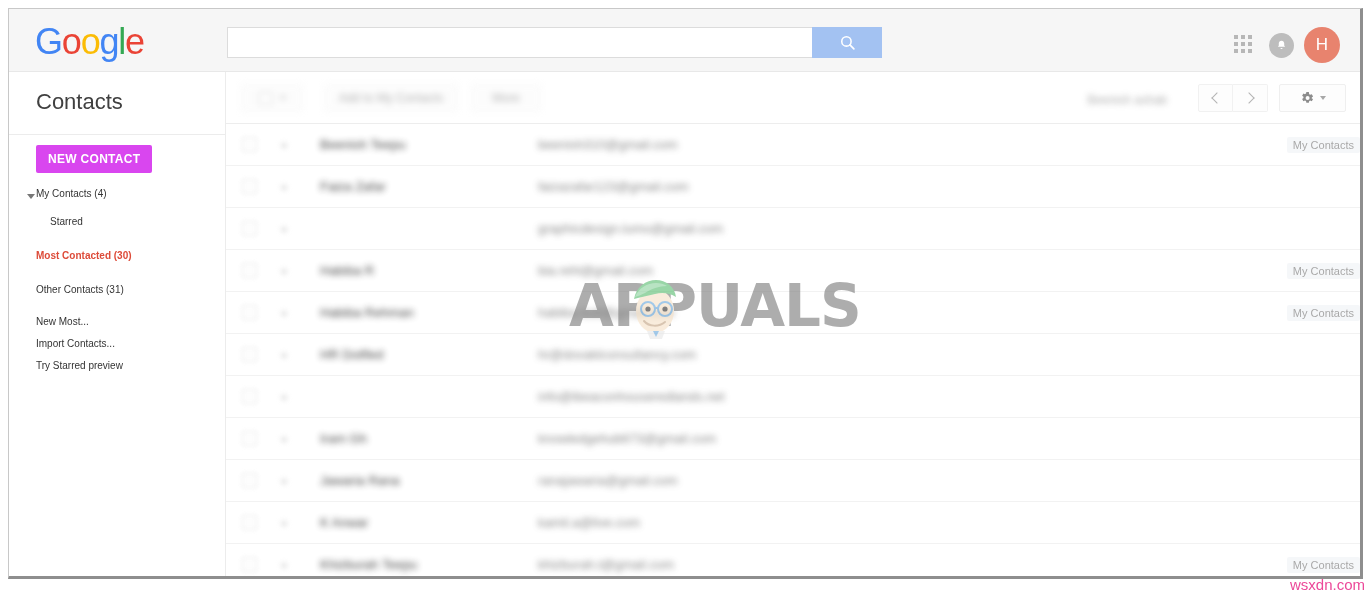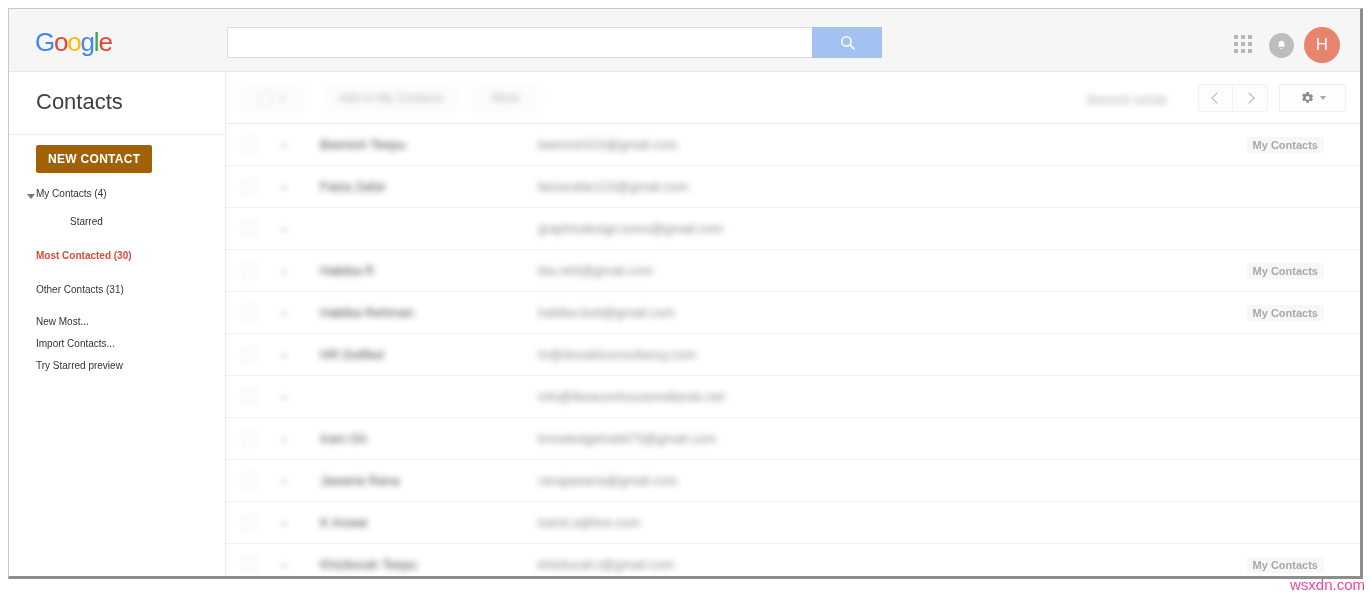--- a/index.html
+++ b/index.html
@@ -38,21 +38,21 @@
     width: 100%;
     height: 63px;
     background: #f6f6f6;
     border-bottom: 1px solid #e8e8e8;
     box-sizing: border-box;
   }
   #glogo {
     position: absolute;
     left: 26px;
     top: 18px;
-    font-size: 26px;
+    font-size: 36px;
     letter-spacing: -1.2px;
     font-family: "Liberation Sans", sans-serif;
     line-height: 30px;
     user-select: none;
   }
   #glogo span { font-weight: 400; }
   .gb { color: #4285f4; }
   .gr { color: #ea4335; }
   .gy { color: #fbbc05; }
   .gg { color: #34a853; }
@@ -167,39 +167,39 @@
     height: 1px;
     background: #ececec;
   }
   #new-contact-btn {
     position: absolute;
     left: 27px;
     top: 73px;
     padding: 0 12px;
     height: 28px;
     line-height: 28px;
-    background: #a16207;
+    background: #d946ef;
     color: #fff;
     font-size: 12px;
     font-weight: bold;
     letter-spacing: 0.3px;
     border: none;
     border-radius: 2px;
     cursor: pointer;
     font-family: "Liberation Sans", sans-serif;
   }
   .nav-item {
     position: absolute;
     left: 27px;
     font-size: 10px;
     color: #333333;
     white-space: nowrap;
     cursor: pointer;
   }
-  .nav-item.indent { left: 41px; margin-left: 20px; }
+  .nav-item.indent { left: 41px; }
   .nav-item.active { color: #dd4b39; font-weight: bold; }
   #caret {
     position: absolute;
     left: 18px;
     top: 122px;
     width: 0; height: 0;
     border-left: 4.5px solid transparent;
     border-right: 4.5px solid transparent;
     border-top: 5px solid #777;
     cursor: pointer;
@@ -366,32 +366,30 @@
     font-size: 13px;
     color: #555;
     white-space: nowrap;
     overflow: hidden;
     filter: blur(3.1px);
     opacity: 0.7;
     user-select: none;
   }
   .row .spacer { flex: 1 1 auto; }
   .row .badge {
-    margin-right: 36px;
     flex: none;
     font-size: 11px;
     color: #9a9a9a;
     background: #f4f6f8;
     padding: 2px 6px;
     border-radius: 2px;
     white-space: nowrap;
     filter: blur(0.5px);
     opacity: 0.85;
     user-select: none;
-    font-weight: bold;
   }
   .row .badge.empty {
     background: transparent;
     color: transparent;
   }
 
   
   #watermark {
     position: absolute;
     left: 560px;
@@ -600,17 +598,33 @@
         <div class="row">
           <span class="cbx"></span>
           <span class="star">★</span>
           <span class="name">Khizburah Teepu</span>
           <span class="email">khizburah.t@gmail.com</span>
           <span class="spacer"></span>
           <span class="badge">My Contacts</span>
         </div>
       </div>
 
+    <div id="watermark">
+      <span id="wm-text">APPUALS</span>
+      <svg id="wm-mascot" viewBox="0 0 76 66">
+        <ellipse cx="38" cy="38" rx="19" ry="22" fill="#f6e2c8"></ellipse>
+        <path d="M17 26c2-12 12-19 22-19s19 7 20 17c-6-4-14-5-21-3-7 2-15 3-21 5z" fill="#5bbd72"></path>
+        <path d="M18 24c4-9 12-14 21-14 4 0 8 1 11 3-8 0-16 3-22 7-4 2-7 3-10 4z" fill="#8ed3a0"></path>
+        <circle cx="31" cy="36" r="7" fill="none" stroke="#6aa9dd" stroke-width="2"></circle>
+        <circle cx="48" cy="36" r="7" fill="none" stroke="#6aa9dd" stroke-width="2"></circle>
+        <line x1="38" y1="35" x2="41" y2="35" stroke="#6aa9dd" stroke-width="2"></line>
+        <circle cx="31" cy="36" r="2.6" fill="#3b3b3b"></circle>
+        <circle cx="48" cy="36" r="2.6" fill="#3b3b3b"></circle>
+        <path d="M27 48c5 6 15 6 21 1" fill="none" stroke="#c2a383" stroke-width="2" stroke-linecap="round"></path>
+        <path d="M30 58h18l-3 8H33z" fill="#e8e8e8"></path>
+        <path d="M36 58l3 6 3-6z" fill="#6aa9dd"></path>
+      </svg>
+    </div>
 
   </div>
 
   <div id="wsxdn">wsxdn.com</div>
 </div>
 
 </body></html>

